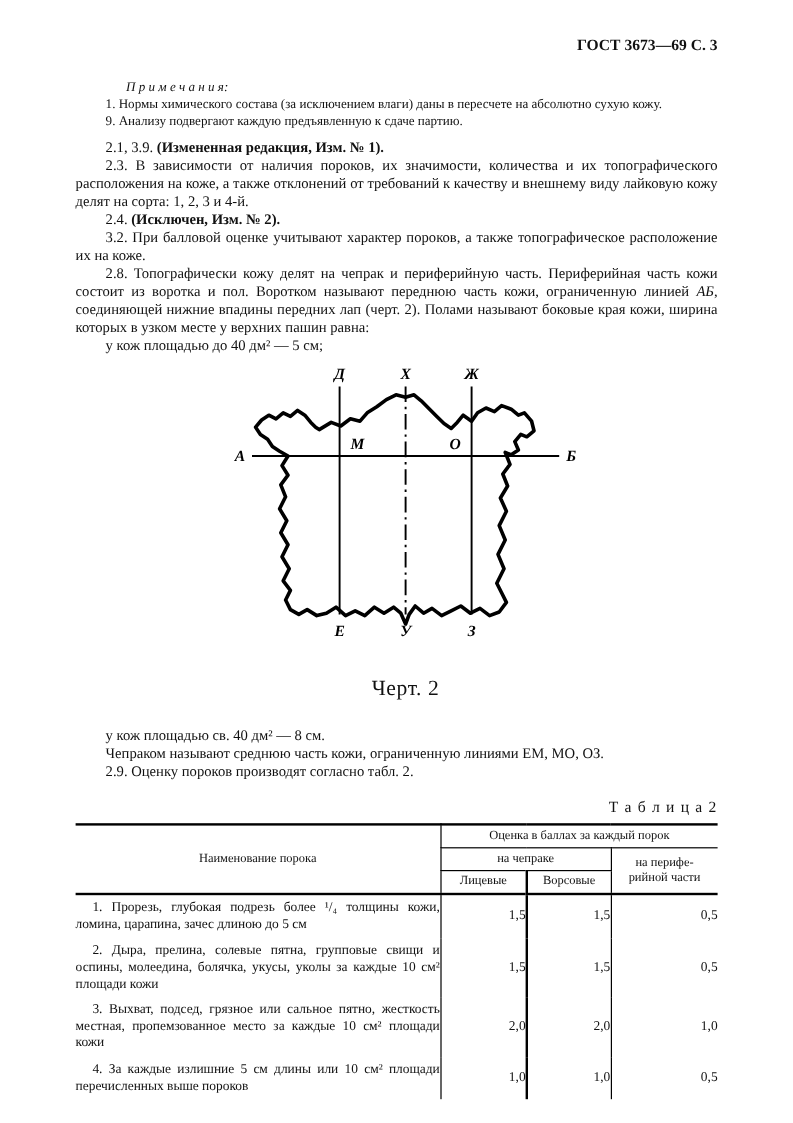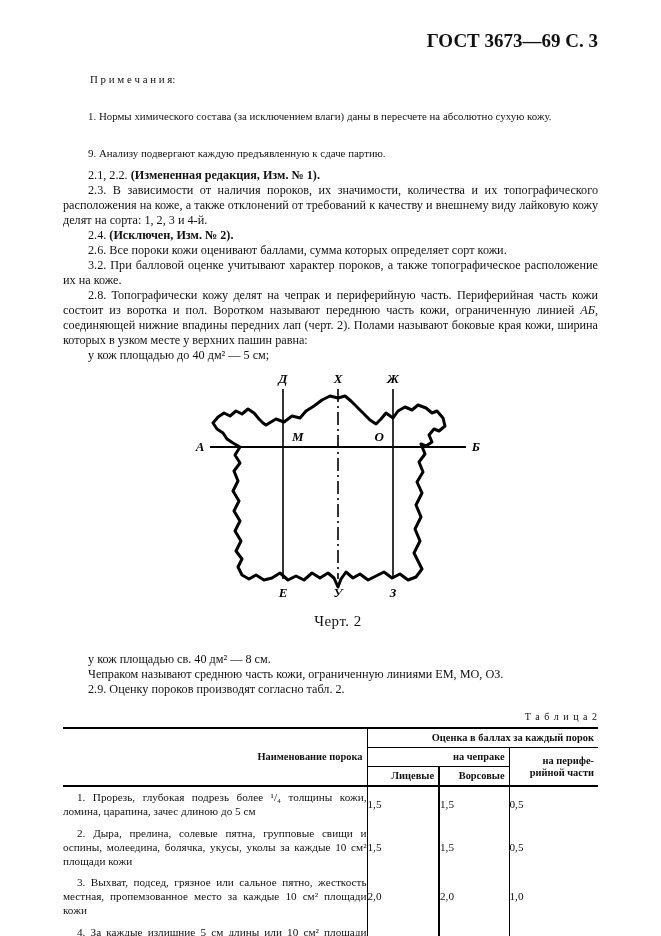--- a/index.html
+++ b/index.html
@@ -4,76 +4,75 @@
 <style>
   * { margin:0; padding:0; box-sizing:border-box; }
   html,body { background:#ffffff; }
   body {
     width:661px; height:936px; overflow:hidden; position:relative;
     font-family:"Liberation Serif","DejaVu Serif",serif;
     color:#111; -webkit-font-smoothing:antialiased;
   }
   .content { margin:0 63px; width:535px; }
   .gost-header {
-    margin-top:30px; text-align:right; font-weight:bold; font-size:19px;
+    margin-top:30px; text-align:right; font-weight:bold; font-size:13px;
   }
   .notes { margin-top:21px; font-size:10.9px; line-height:13.8px; }
-  .notes .notes-title { margin-left:27px; }
-  .notes .note-item { margin-left:25px;margin-top:23px; }
+  .notes .notes-title { margin-left:42px;font-style:italic; }
+  .notes .note-item { margin-left:25px; }
   .para {
     font-size:12.2px; line-height:15px; text-align:justify; text-indent:25px;
   }
   .para.gap-top { margin-top:8px; }
   .bold { font-weight:bold; }
   .ital { font-style:italic; }
   .figure-wrap { width:300px; margin:4px 0 0 125px; text-align:center; }
-  .figure-caption { font-size:15px; margin-top:0; letter-spacing:0.5px; }
+  .figure-caption { font-size:18px; margin-top:16px; letter-spacing:0.5px; }
   .after-figure { margin-top:22px; }
   .table-caption {
-    margin-top:14px; text-align:right; font-size:10px; letter-spacing:1px;
+    margin-top:14px; text-align:right; font-size:13px; letter-spacing:1px;
   }
   table.defects {
     margin-top:5px; width:535px; border-collapse:collapse;
     border-top:2px solid #000; table-layout:fixed;
   }
   table.defects thead { border-bottom:2.5px solid #000; }
   table.defects th {
-    font-weight:bold; font-size:10.4px; text-align:right;
+    font-weight:normal; font-size:10.4px; text-align:center;
     padding:3px 4px; line-height:12px;
   }
   th.group-hdr { border-bottom:1.1px solid #000; }
   th.cheprak-hdr { border-bottom:1.1px solid #000; }
   th.pre-wrap { white-space:pre-line; }
   .bl { border-left:1.1px solid #000; }
   .blt { border-left:2.6px solid #000; }
   table.defects td {
     font-size:11.2px; line-height:13.8px; vertical-align:middle;
     padding:4px 0;
   }
   td.name-cell { text-align:justify; padding-right:6px;margin-left:20px; }
   td.name-cell p { text-indent:14px; }
-  td.val-cell { text-align:left; }
+  td.val-cell { text-align:right; }
 </style>
 </head>
 <body>
 
 <div class="content">
 
   <div class="gost-header">ГОСТ 3673—69 С. 3</div>
 
   <div class="notes">
     <div class="notes-title">П р и м е ч а н и я:</div>
     <div class="note-item">1.  Нормы химического состава (за исключением влаги) даны в пересчете на абсолютно сухую кожу.</div>
     <div class="note-item">9.  Анализу подвергают каждую предъявленную к сдаче партию.</div>
   </div>
 
-  <p class="para gap-top"><span>2.1, 2.2.  </span><span class="bold">(Измененная редакция, Изм. № 1).</span></p>
+  <p class="para gap-top"><span>2.1, 3.9.  </span><span class="bold">(Измененная редакция, Изм. № 1).</span></p>
   <p class="para">2.3.  В зависимости от наличия пороков, их значимости, количества и их топографического расположения на коже, а также отклонений от требований к качеству и внешнему виду лайковую кожу делят на сорта: 1, 2, 3 и 4-й.</p>
   <p class="para"><span>2.4.  </span><span class="bold">(Исключен, Изм. № 2).</span></p>
-  <p class="para">2.6.  Все пороки кожи оценивают баллами, сумма которых определяет сорт кожи.</p>
   <p class="para">3.2.  При балловой оценке учитывают характер пороков, а также топографическое расположение их на коже.</p>
   <p class="para"><span>2.8.  Топографически кожу делят на чепрак и периферийную часть. Периферийная часть кожи состоит из воротка и пол. Воротком называют переднюю часть кожи, ограниченную линией </span><span class="ital">АБ</span><span>, соединяющей нижние впадины передних лап (черт. 2). Полами называют боковые края кожи, ширина которых в узком месте у верхних пашин равна:</span></p>
   <p class="para">у кож площадью до 40 дм² — 5 см;</p>
 
   <div class="figure-wrap">
     <svg width="300" height="242" viewBox="0 0 300 242">
 
       <path d="M 78,58 L 88,52 96,55 104,49 112,51 118,44 126,39 134,33 142,29 150,31 157,29 163,34 170,41 176,47 182,53 188,57 193,52 198,46 205,51 210,44 217,40 224,43 230,38 238,41 244,46 249,44 255,51 257,59 251,64 246,62 241,68 244,75 238,79 233,77 237,87 231,95 235,105 229,115 234,126 228,138 233,150 227,162 232,174 226,186 230,194 234,202 228,210 220,213 212,207 204,211 196,205 188,209 180,213 172,207 165,211 158,205 153,212 150,220 146,211 140,206 132,211 124,206 116,213 108,209 100,213 92,206 84,211 76,213 68,208 61,212 54,208 50,200 54,192 48,184 53,174 47,164 52,154 46,144 51,134 45,124 50,114 46,104 52,96 47,88 52,80 45,76 39,72 35,66 29,62 25,56 30,50 36,46 42,49 48,44 54,47 60,42 66,46 71,52 75,56 Z" fill="#ffffff" stroke="#000" stroke-width="3" stroke-linejoin="round" stroke-linecap="round"></path>
 
       <line x1="95" y1="22" x2="95" y2="212" stroke="#000" stroke-width="1.6"></line>

